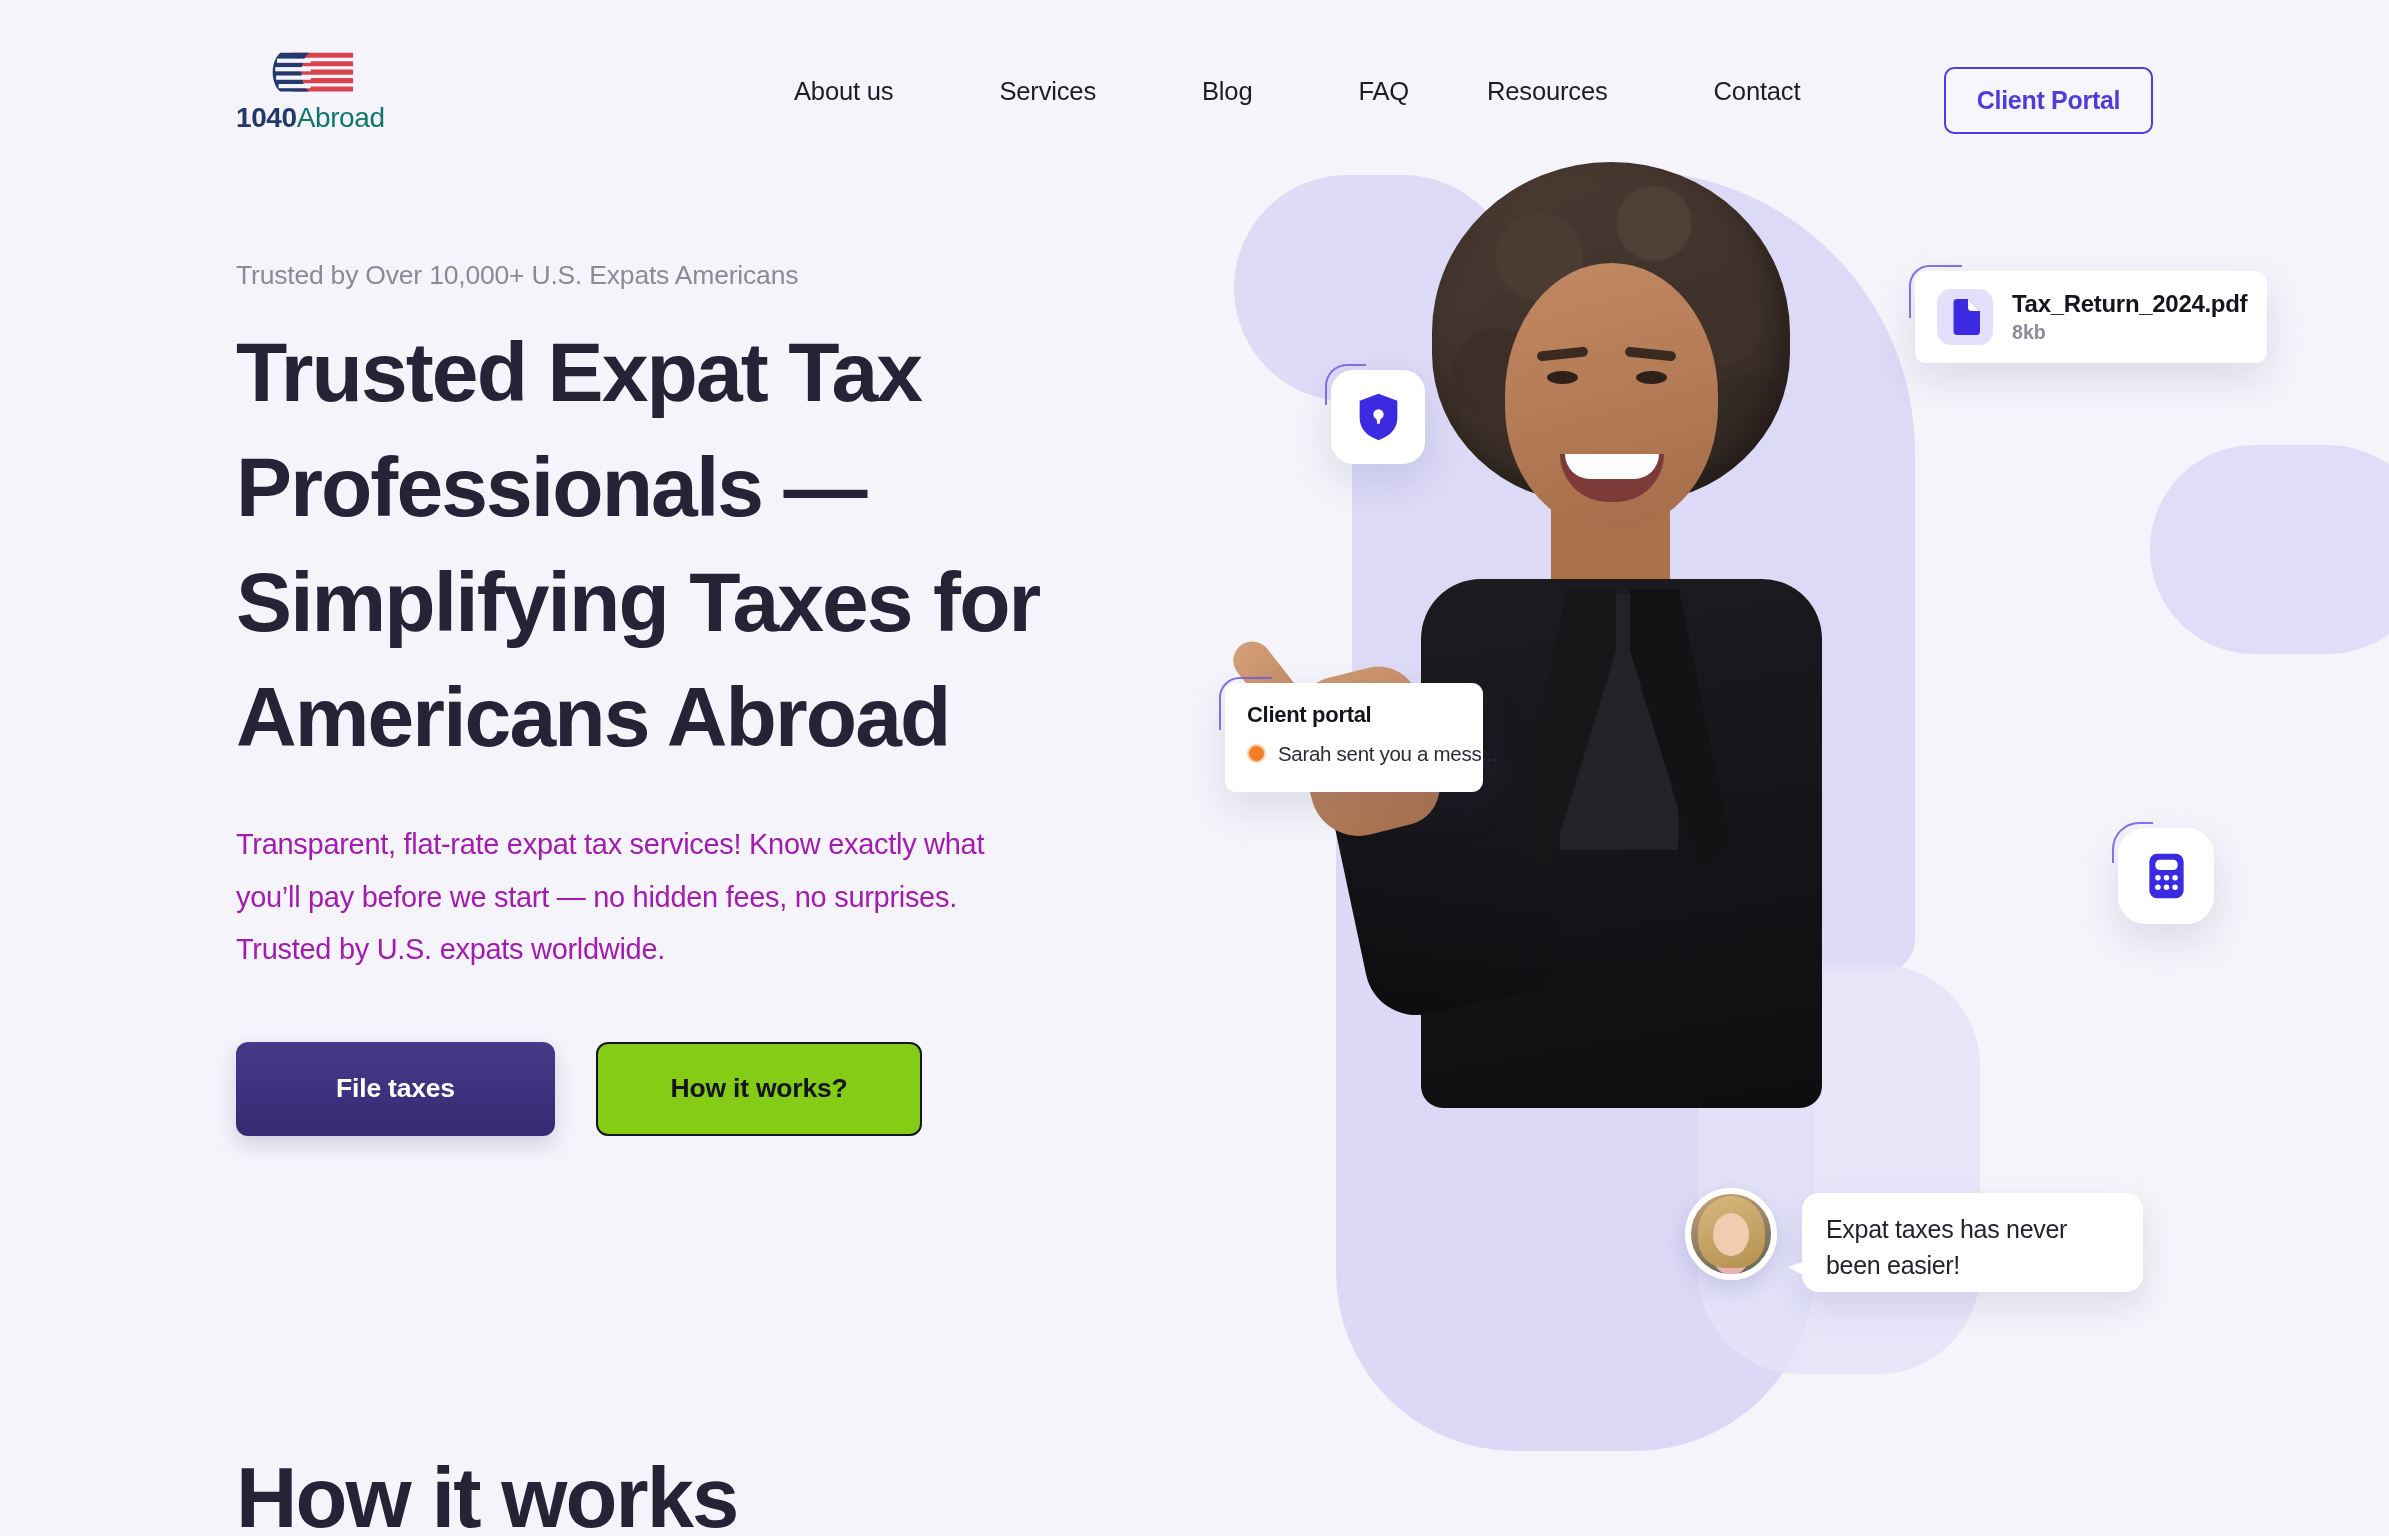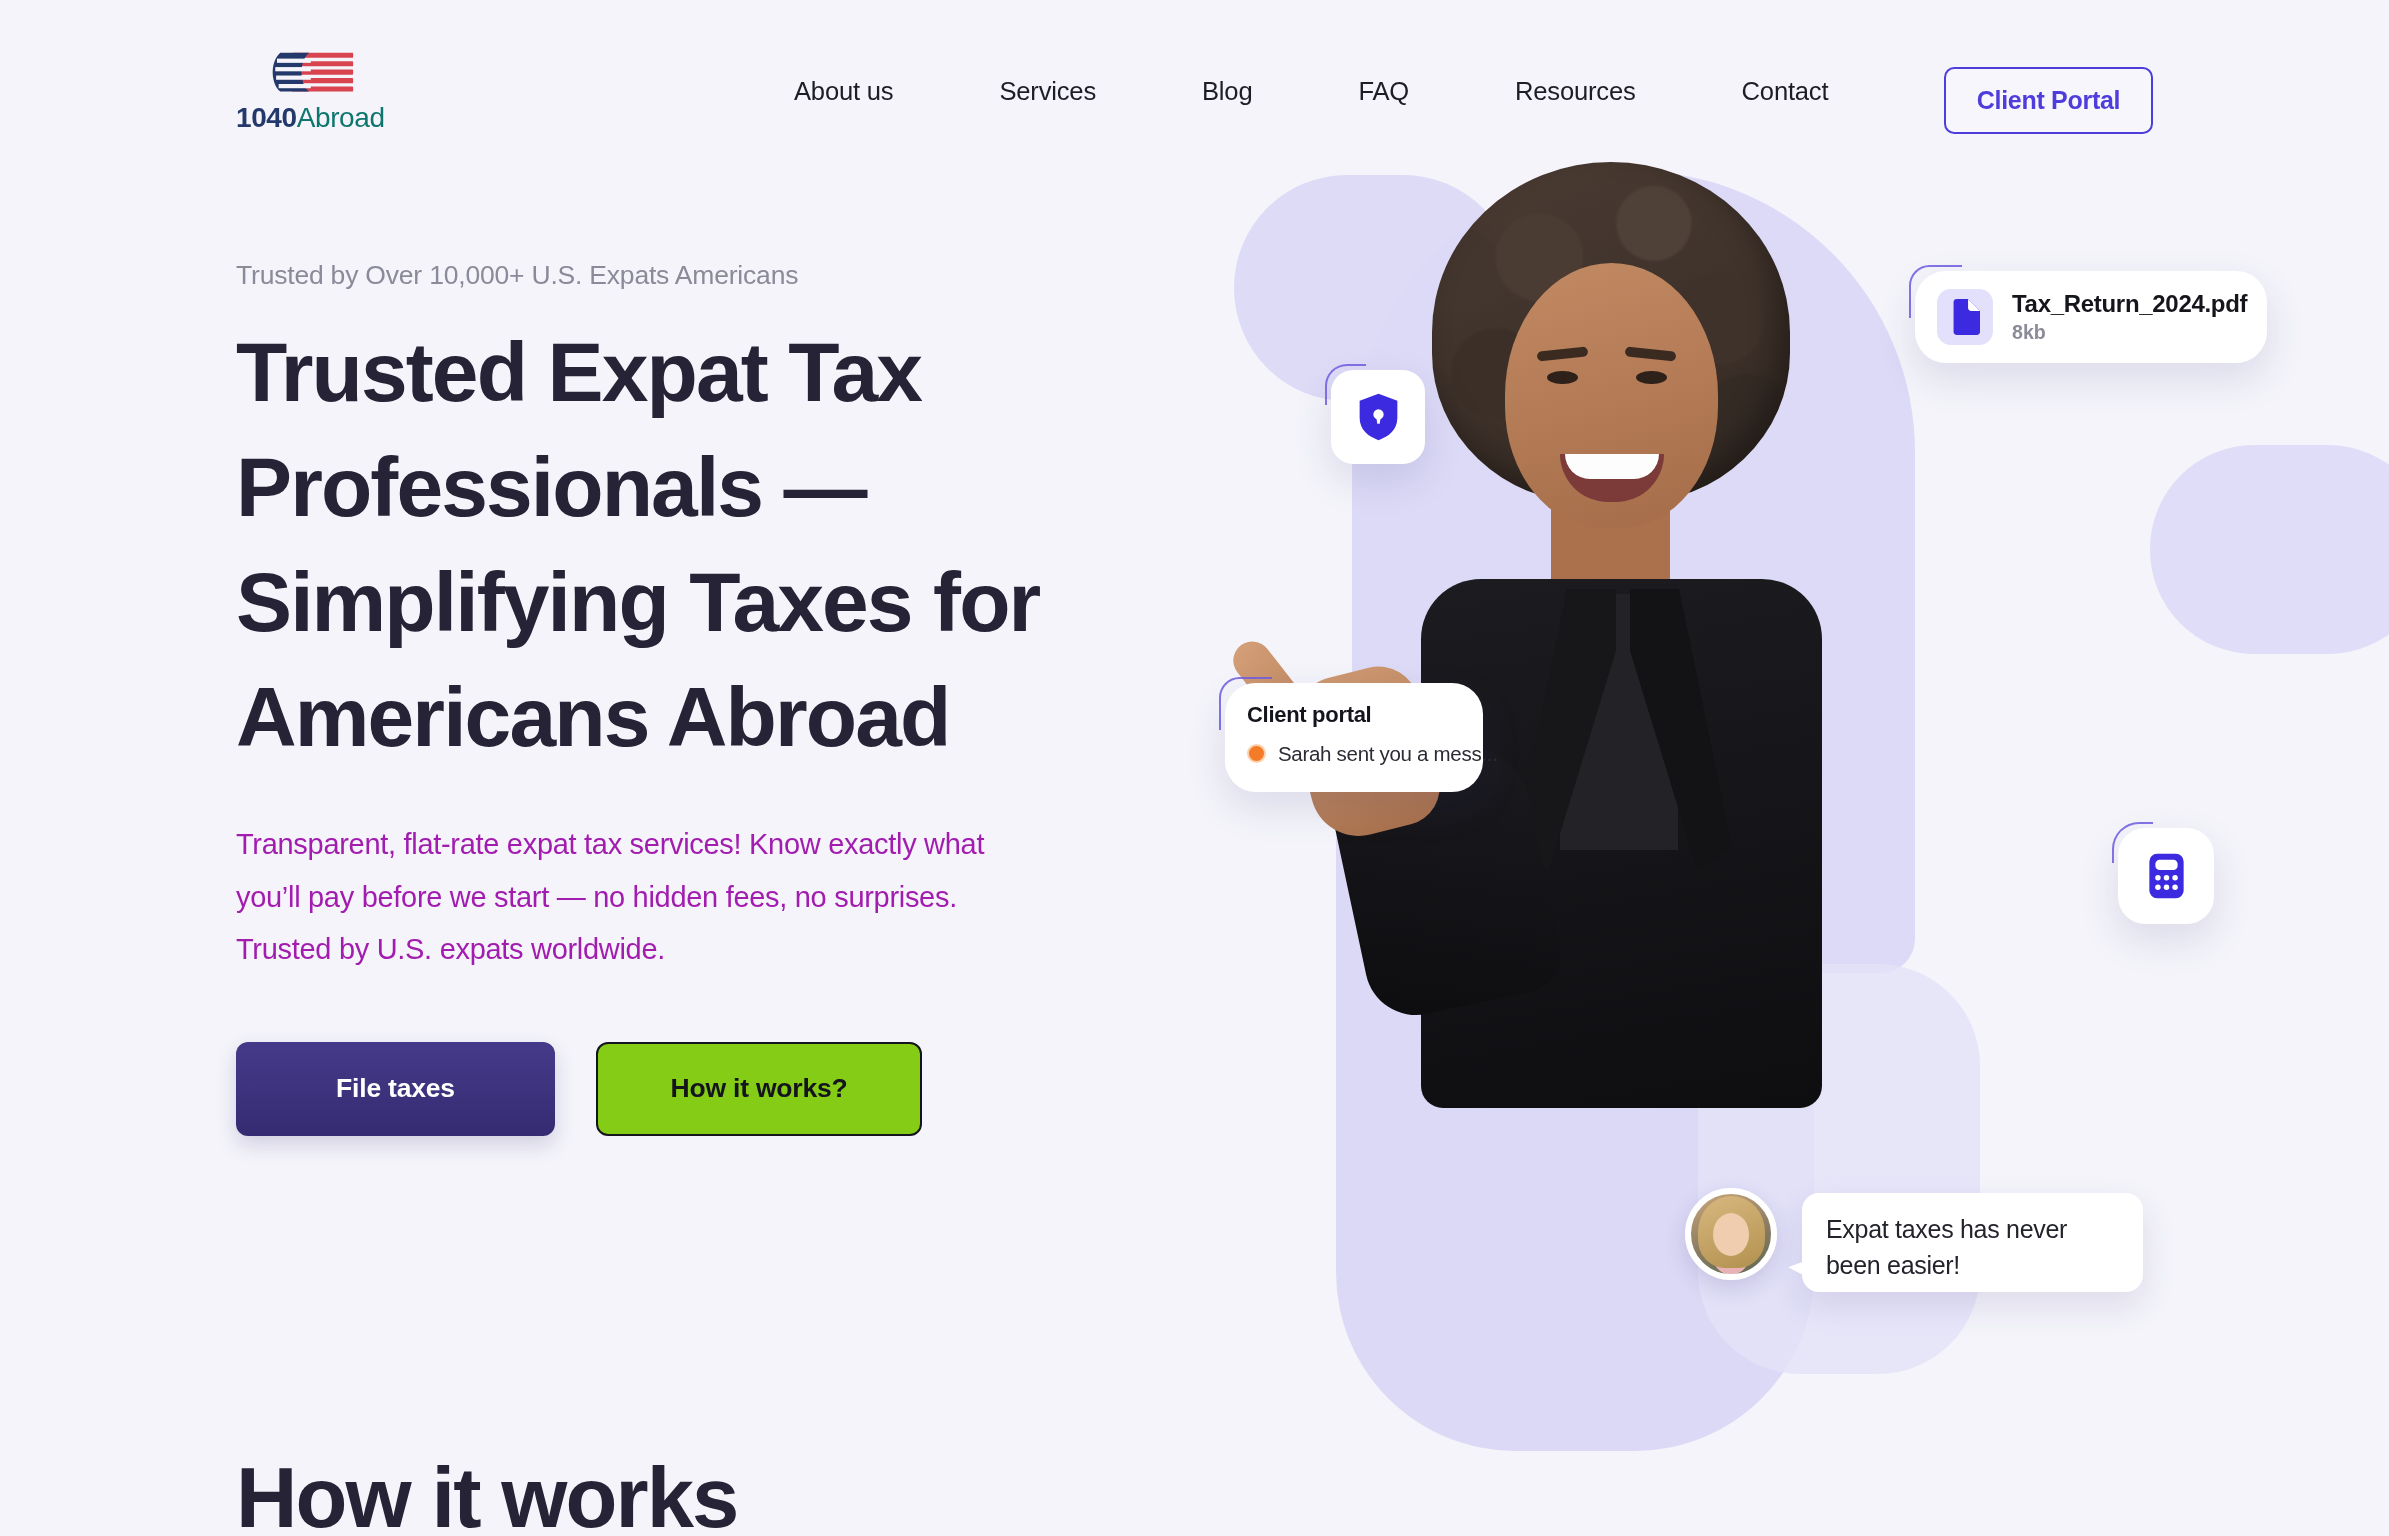--- a/index.html
+++ b/index.html
@@ -64,21 +64,21 @@
     font-size: 25.6px;
     color: #1d1d26;
     text-decoration: none;
     padding: 8.5px 0;
     white-space: nowrap;
     letter-spacing: -0.2px;
   }
   .nav-gap-1 { margin-right: 94px; }
   .nav-gap-2 { margin-right: 94px; }
   .nav-gap-3 { margin-right: 94px; }
-  .nav-gap-4 { margin-right: 94px; }
+  .nav-gap-4 { margin-right: 66px; }
   .nav-gap-5 { margin-right: 94px; }
 
   .portal-btn {
     position: absolute;
     right: 236px;
     top: 67px;
     width: 209px;
     height: 67px;
     border: 2.6px solid #4f3ddb;
     border-radius: 10.2px;
@@ -325,21 +325,21 @@
     width: 38px; height: 128px;
     background: linear-gradient(160deg, #d4a079 0%, #b77e56 100%);
     border-radius: 20.5px;
     transform: rotate(-38deg);
   }
 
   
   .float-card {
     position: absolute;
     background: #ffffff;
-    border-radius: 31px;
+    border-radius: 11px;
     box-shadow: 0 15.4px 39px rgba(55,45,120,0.13);
     z-index: 30;
   }
   .float-card::before {
     content: "";
     position: absolute;
     left: -6px; top: -6px;
     width: 51px; height: 51px;
     border-top: 2.6px solid #6e5ce0;
     border-left: 2.6px solid #6e5ce0;

